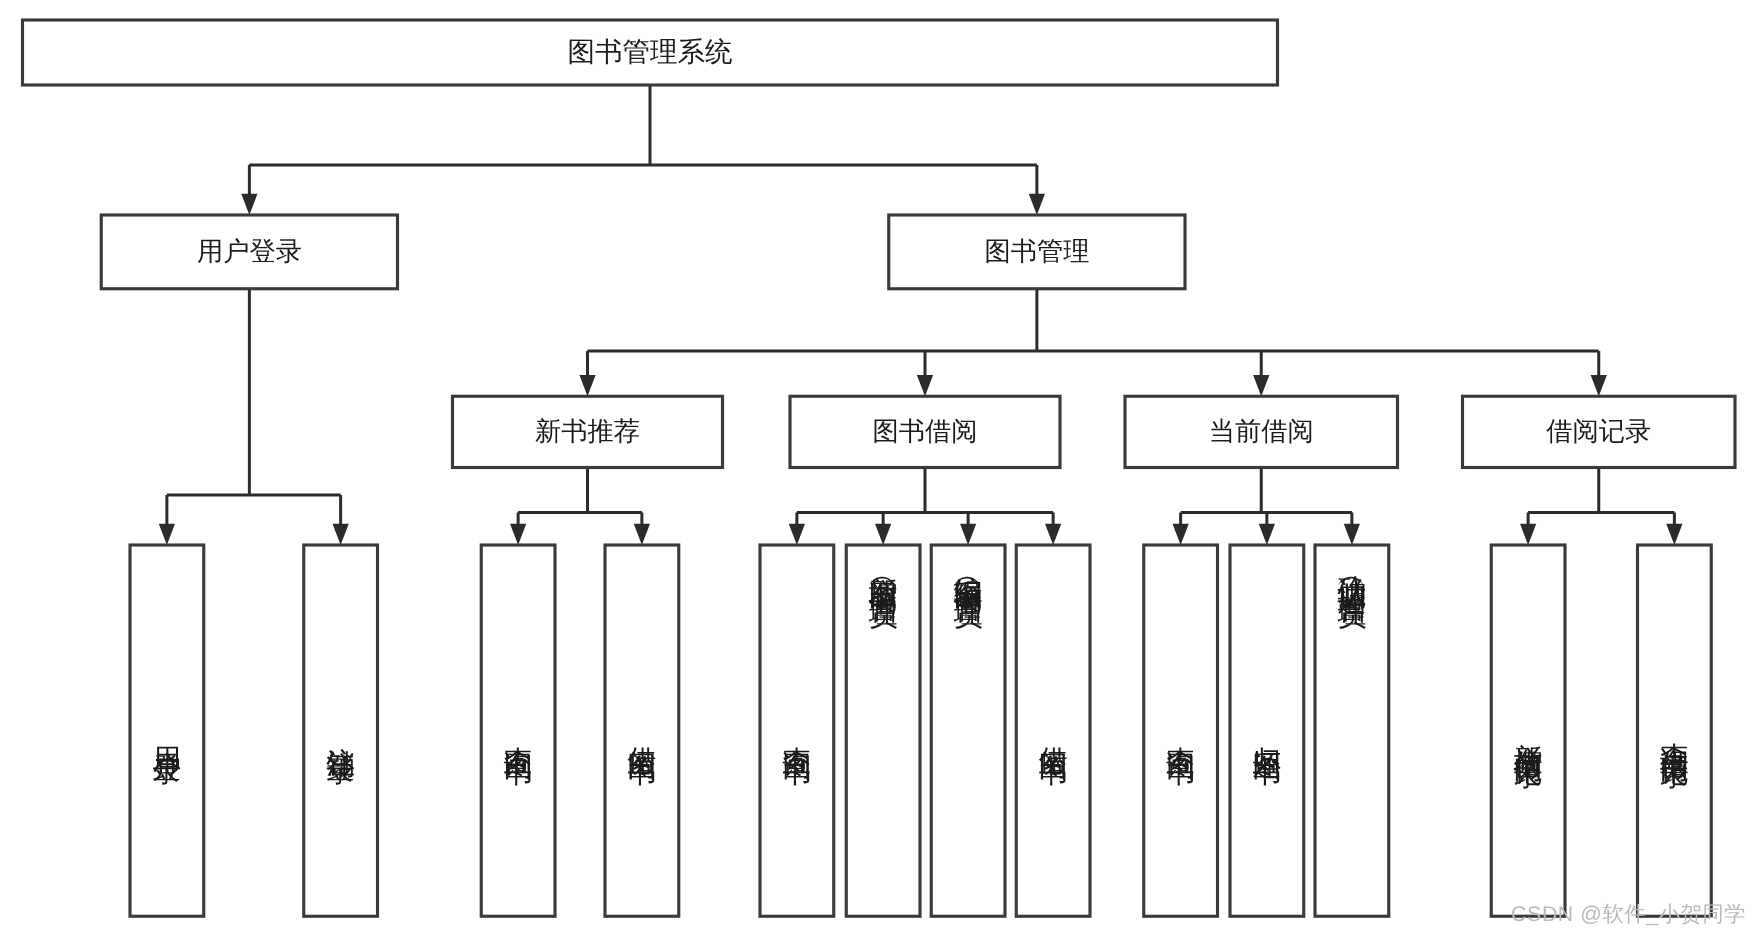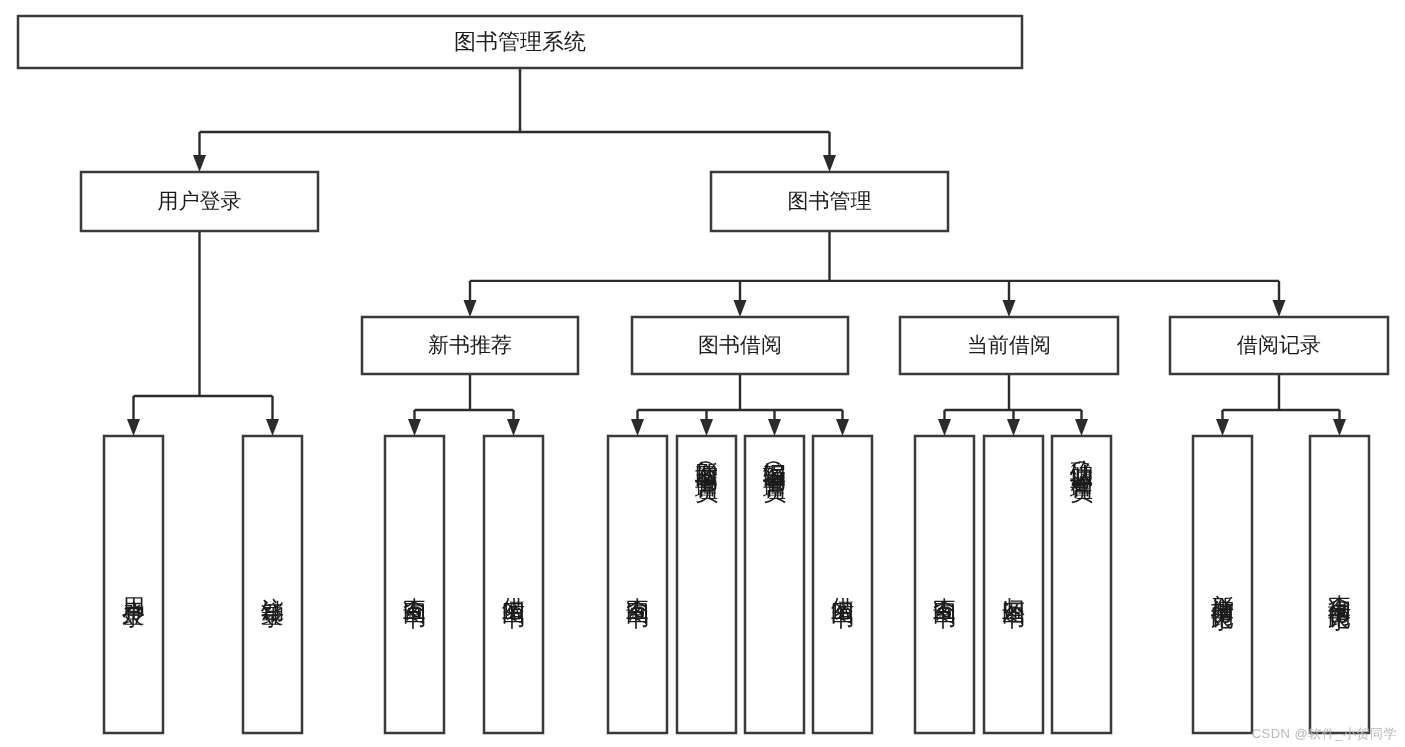--- a/index.html
+++ b/index.html
@@ -63,21 +63,21 @@
     align-items: center;
     justify-content: flex-start;
     white-space: nowrap;
     pointer-events: none;
   }
   .watermark {
     position: absolute;
     right: 8px;
     bottom: 4px;
     font-family: "Liberation Sans", "DejaVu Sans", sans-serif;
-    font-size: 13px;
+    font-size: 17px;
     color: #b9b9b9;
     letter-spacing: 0.5px;
     white-space: nowrap;
   }
 </style>
 </head>
 <body>
 
 <div id="diagram-root">
 

